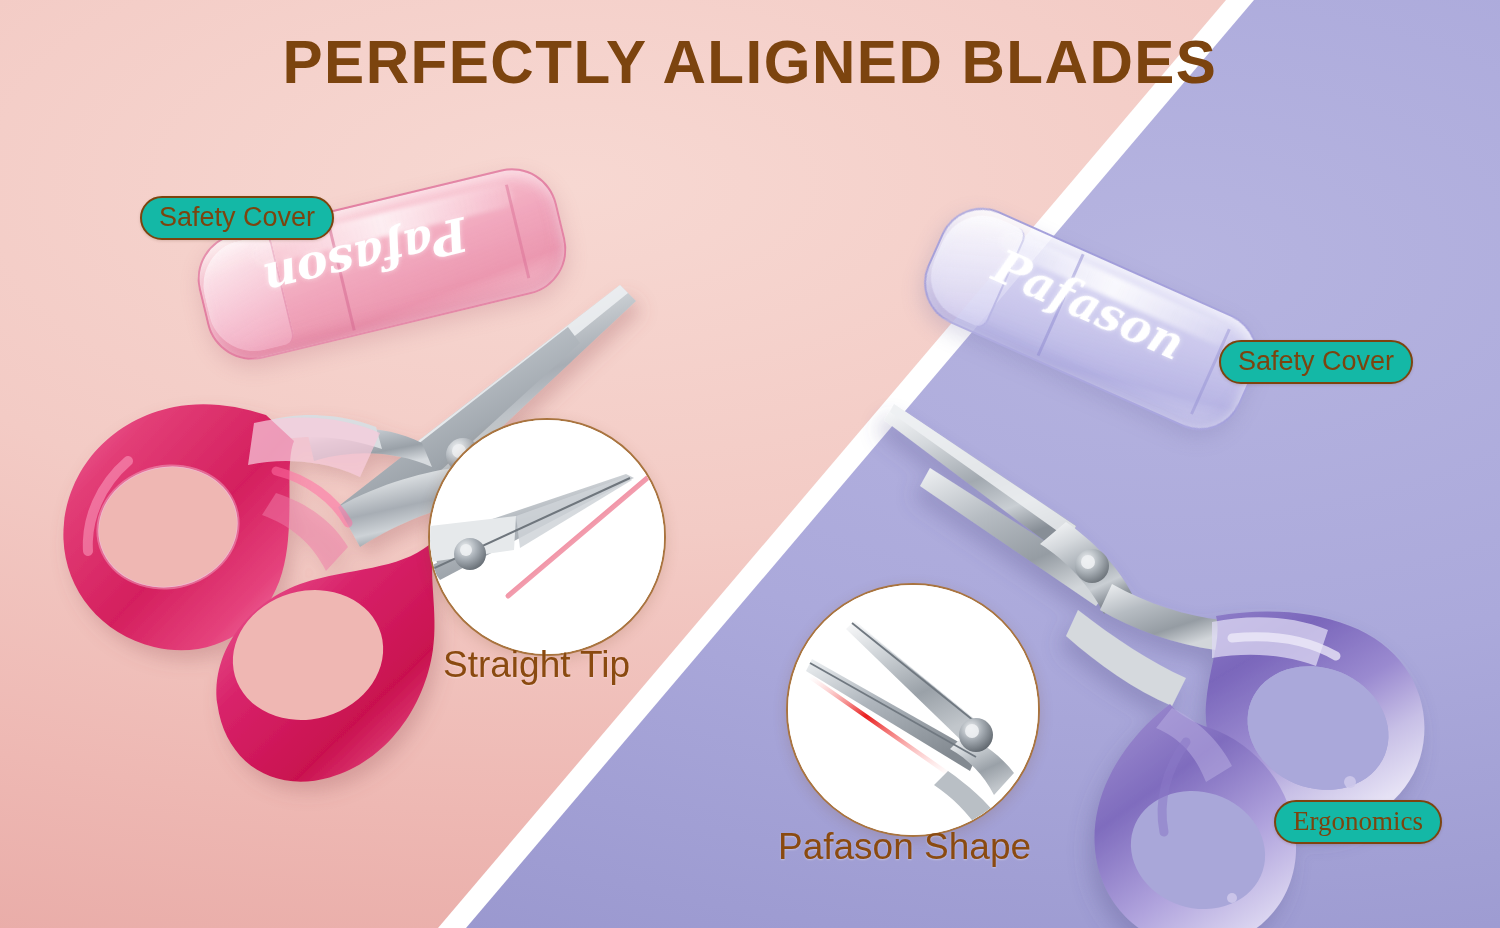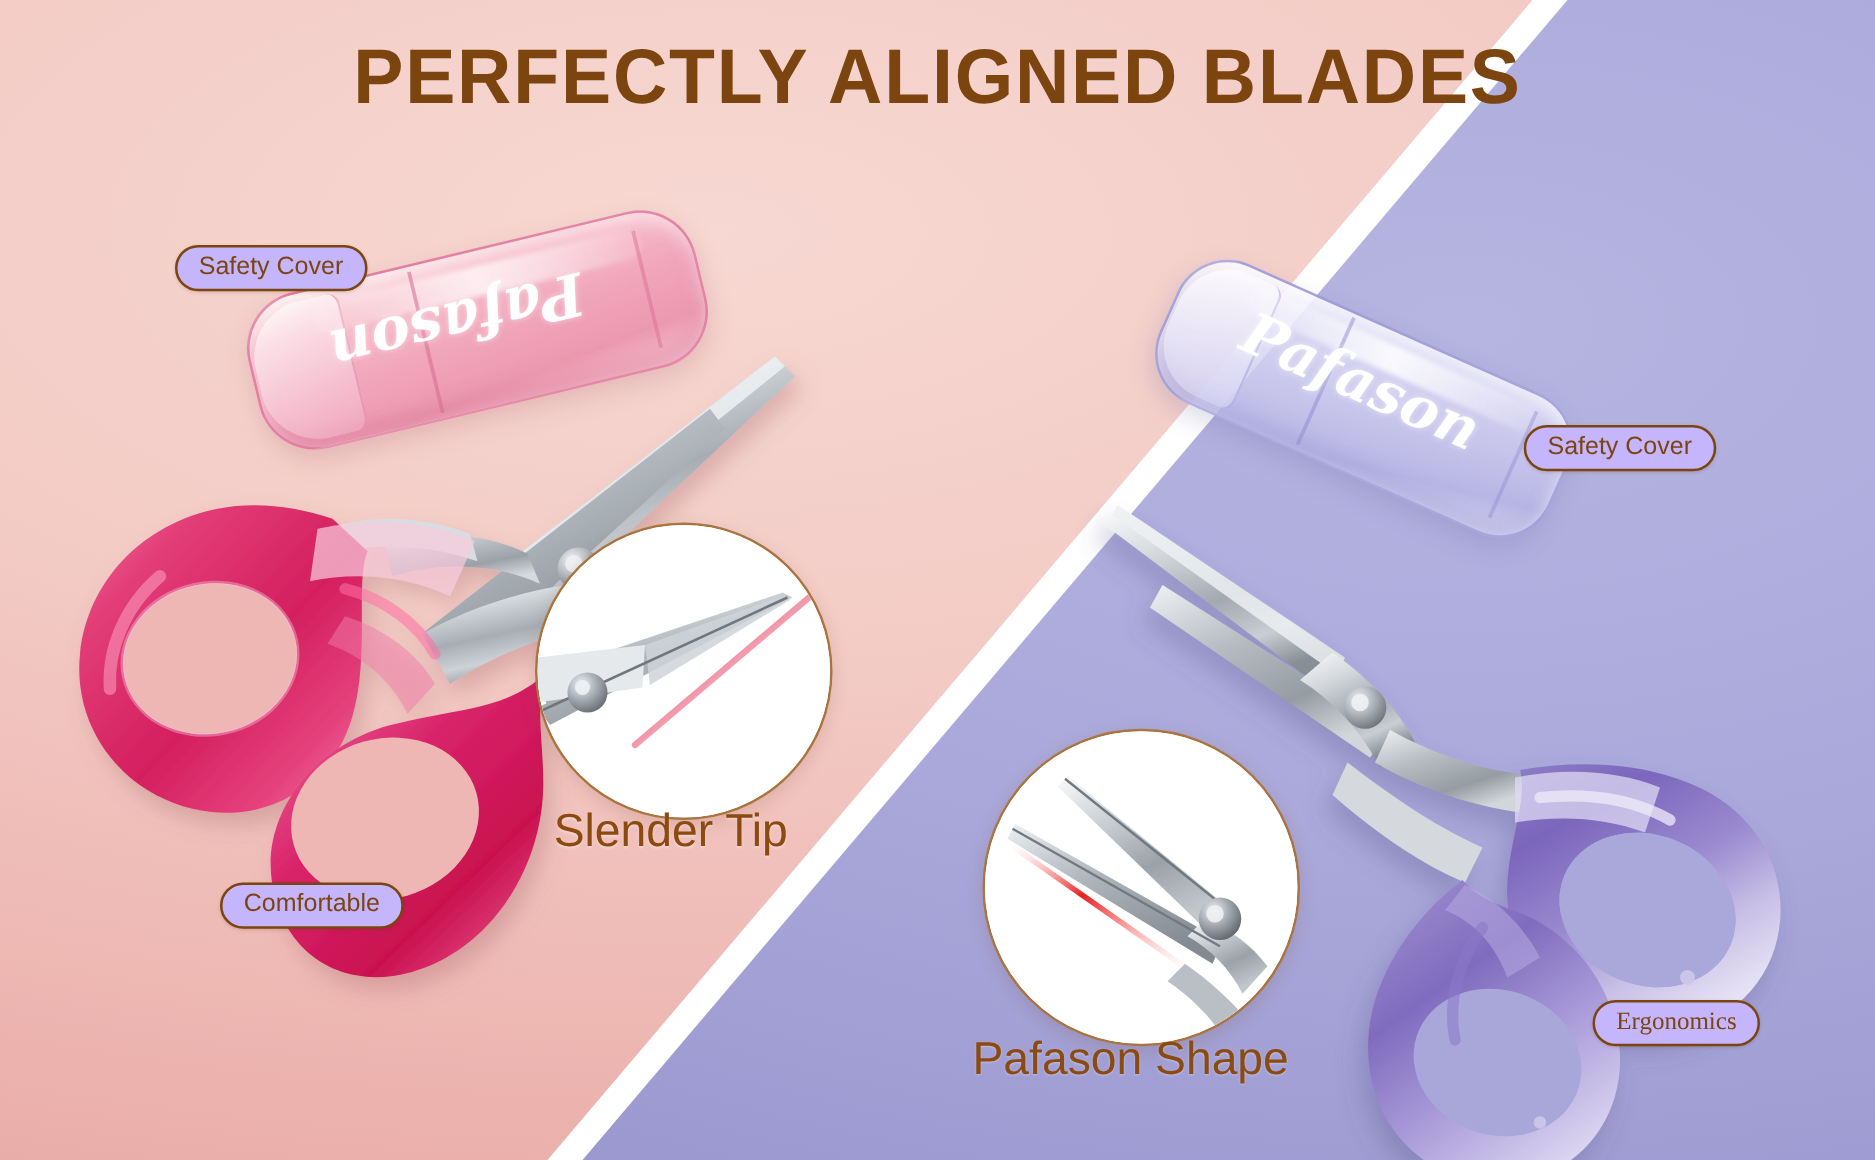--- a/index.html
+++ b/index.html
@@ -41,25 +41,25 @@
     letter-spacing:1.5px;
     color:#7c440f;
     font-family:"Liberation Sans", sans-serif;
     transform:scaleX(0.97);
     white-space:nowrap;
   }
 
   
   .pill{
     position:absolute;
-    background:#c4b5fd;
+    background:#14b8a6;
     border:2.5px solid #7c440f;
     border-radius:24px;
     color:#7c440f;
-    font-size:20px;
+    font-size:27px;
     padding:5px 17px 7px 17px;
     white-space:nowrap;
     line-height:1.05;
     box-shadow:0 1px 3px rgba(90,50,20,.18);
   }
   .plain-label{
     position:absolute;
     color:#8a4a10;
     font-size:37px;
     white-space:nowrap;
@@ -472,23 +472,22 @@
       <path d="M 64 38 L 196 144" stroke="#707880" stroke-width="1.8" fill="none"></path>
       <path d="M 22 78 L 188 172" stroke="#707880" stroke-width="1.8" fill="none"></path>
 
       <circle cx="188" cy="150" r="17" fill="url(#sScrew)"></circle>
       <circle cx="184" cy="146" r="7" fill="#eef1f3" opacity="0.9"></circle>
     </svg>
   </div>
 
   <div class="pill" id="lbl-safety-left">Safety Cover</div>
 
-  <div class="pill" id="lbl-comfortable">Comfortable</div>
 
   <div class="pill" id="lbl-safety-right">Safety Cover</div>
 
   <div class="pill" id="lbl-ergonomics">Ergonomics</div>
 
-  <div class="plain-label" id="lbl-straight-tip">Slender Tip</div>
+  <div class="plain-label" id="lbl-straight-tip">Straight Tip</div>
 
   <div class="plain-label" id="lbl-slender-shape">Pafason Shape</div>
 
 </div>
 
 </body></html>

